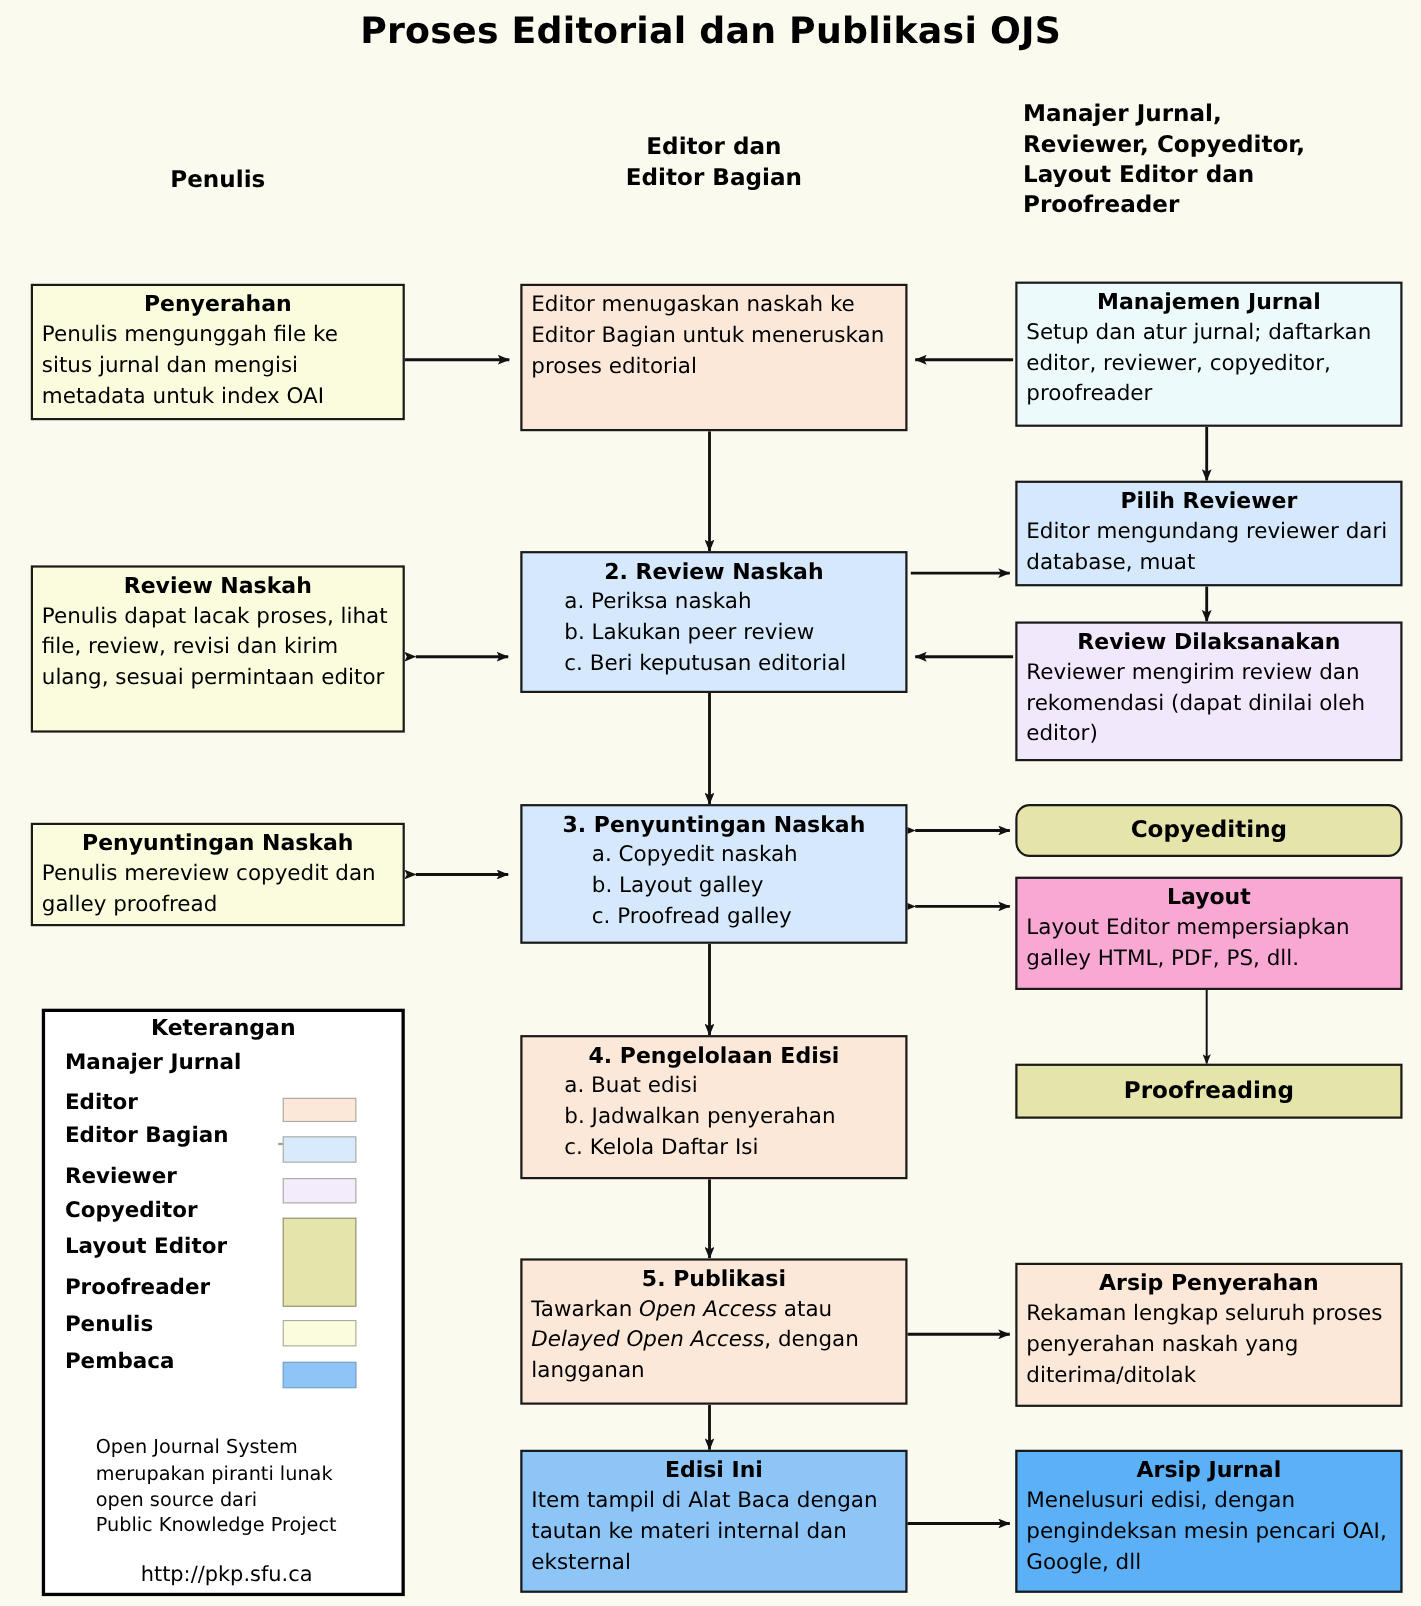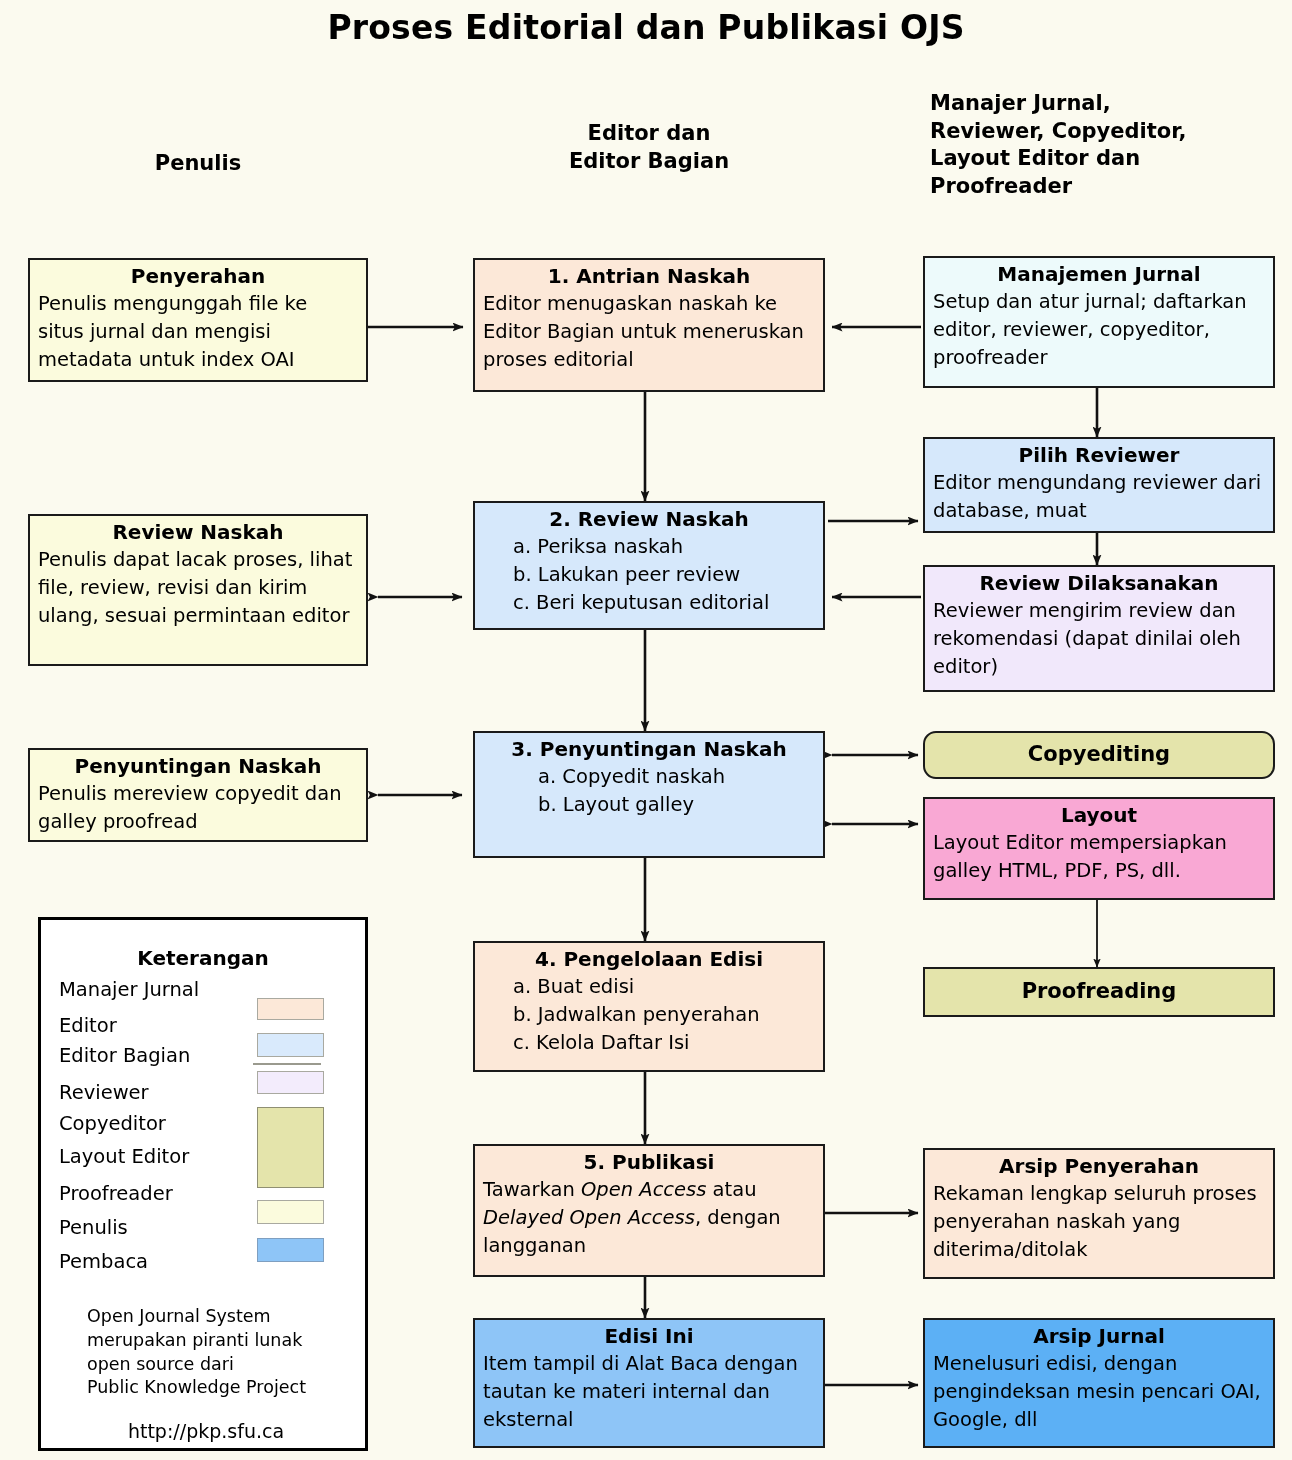--- a/index.html
+++ b/index.html
@@ -45,25 +45,25 @@
   .box.onlytitle .bt{font-size:21px;}
   em{font-style:italic;}
 
   
   .legend{
     position:absolute;left:38px;top:917px;width:330px;height:534px;
     border:3px solid #000;background:#ffffff;box-sizing:border-box;
     padding:0;
   }
   .legend .lt{
-    text-align:center;font-weight:bold;font-size:20px;margin-top:26px;
+    text-align:center;font-weight:bold;font-size:20px;margin-top:2px;
   }
   .legend .rows{position:relative;margin-top:8px;height:300px;}
   .legend .rowlbl{
-    position:absolute;left:18px;font-size:19.5px;white-space:nowrap;
+    position:absolute;left:18px;font-size:19.5px;white-space:nowrap;font-weight:bold;
   }
   .legend .sw{position:absolute;border:1px solid #9a9a8e;box-sizing:border-box;}
   .legend .note{
     position:absolute;left:46px;top:385px;font-size:17.5px;line-height:1.36;
   }
   .legend .url{
     position:absolute;left:0;top:500px;width:330px;text-align:center;font-size:19px;
   }
 </style>
 </head>
@@ -135,21 +135,20 @@
       <line x1="823" y1="1385" x2="918" y2="1385" marker-end="url(#ah)"></line>
     </g>
   </svg>
 
   <div class="box ctr" style="left:28px;top:258px;width:340px;height:124px;background:#fbfbdd;">
     <span class="bt">Penyerahan</span>
     <span class="bb" style="text-align:left">Penulis mengunggah file ke situs jurnal dan mengisi metadata untuk index OAI</span>
   </div>
 
   <div class="box" style="left:473px;top:258px;width:352px;height:134px;background:#fce8d8;">
-    <span class="bt">1. Antrian Naskah</span>
     <span class="bb">Editor menugaskan naskah ke Editor Bagian untuk meneruskan proses editorial</span>
   </div>
 
   <div class="box" style="left:923px;top:256px;width:352px;height:132px;background:#edfafb;">
     <span class="bt">Manajemen Jurnal</span>
     <span class="bb">Setup dan atur jurnal; daftarkan editor, reviewer, copyeditor, proofreader</span>
   </div>
 
   <div class="box" style="left:923px;top:437px;width:352px;height:96px;background:#d6e8fb;">
     <span class="bt">Pilih Reviewer</span>
@@ -178,20 +177,21 @@
   <div class="box ctr" style="left:28px;top:748px;width:340px;height:94px;background:#fbfbdd;">
     <span class="bt">Penyuntingan Naskah</span>
     <span class="bb" style="text-align:left">Penulis mereview copyedit dan galley proofread</span>
   </div>
 
   <div class="box" style="left:473px;top:731px;width:352px;height:127px;background:#d6e8fb;">
     <span class="bt">3. Penyuntingan Naskah</span>
     <ul>
       <li style="padding-left:55px">a. Copyedit naskah</li>
       <li style="padding-left:55px">b. Layout galley</li>
+      <li style="padding-left:55px">c. Proofread galley</li>
     </ul>
   </div>
 
   <div class="box onlytitle" style="left:923px;top:731px;width:352px;height:48px;background:#e4e4ab;border-radius:13px;">
     <span class="bt">Copyediting</span>
   </div>
 
   <div class="box" style="left:923px;top:797px;width:352px;height:103px;background:#f9a8d4;">
     <span class="bt">Layout</span>
     <span class="bb">Layout Editor mempersiapkan galley HTML, PDF, PS, dll.</span>

